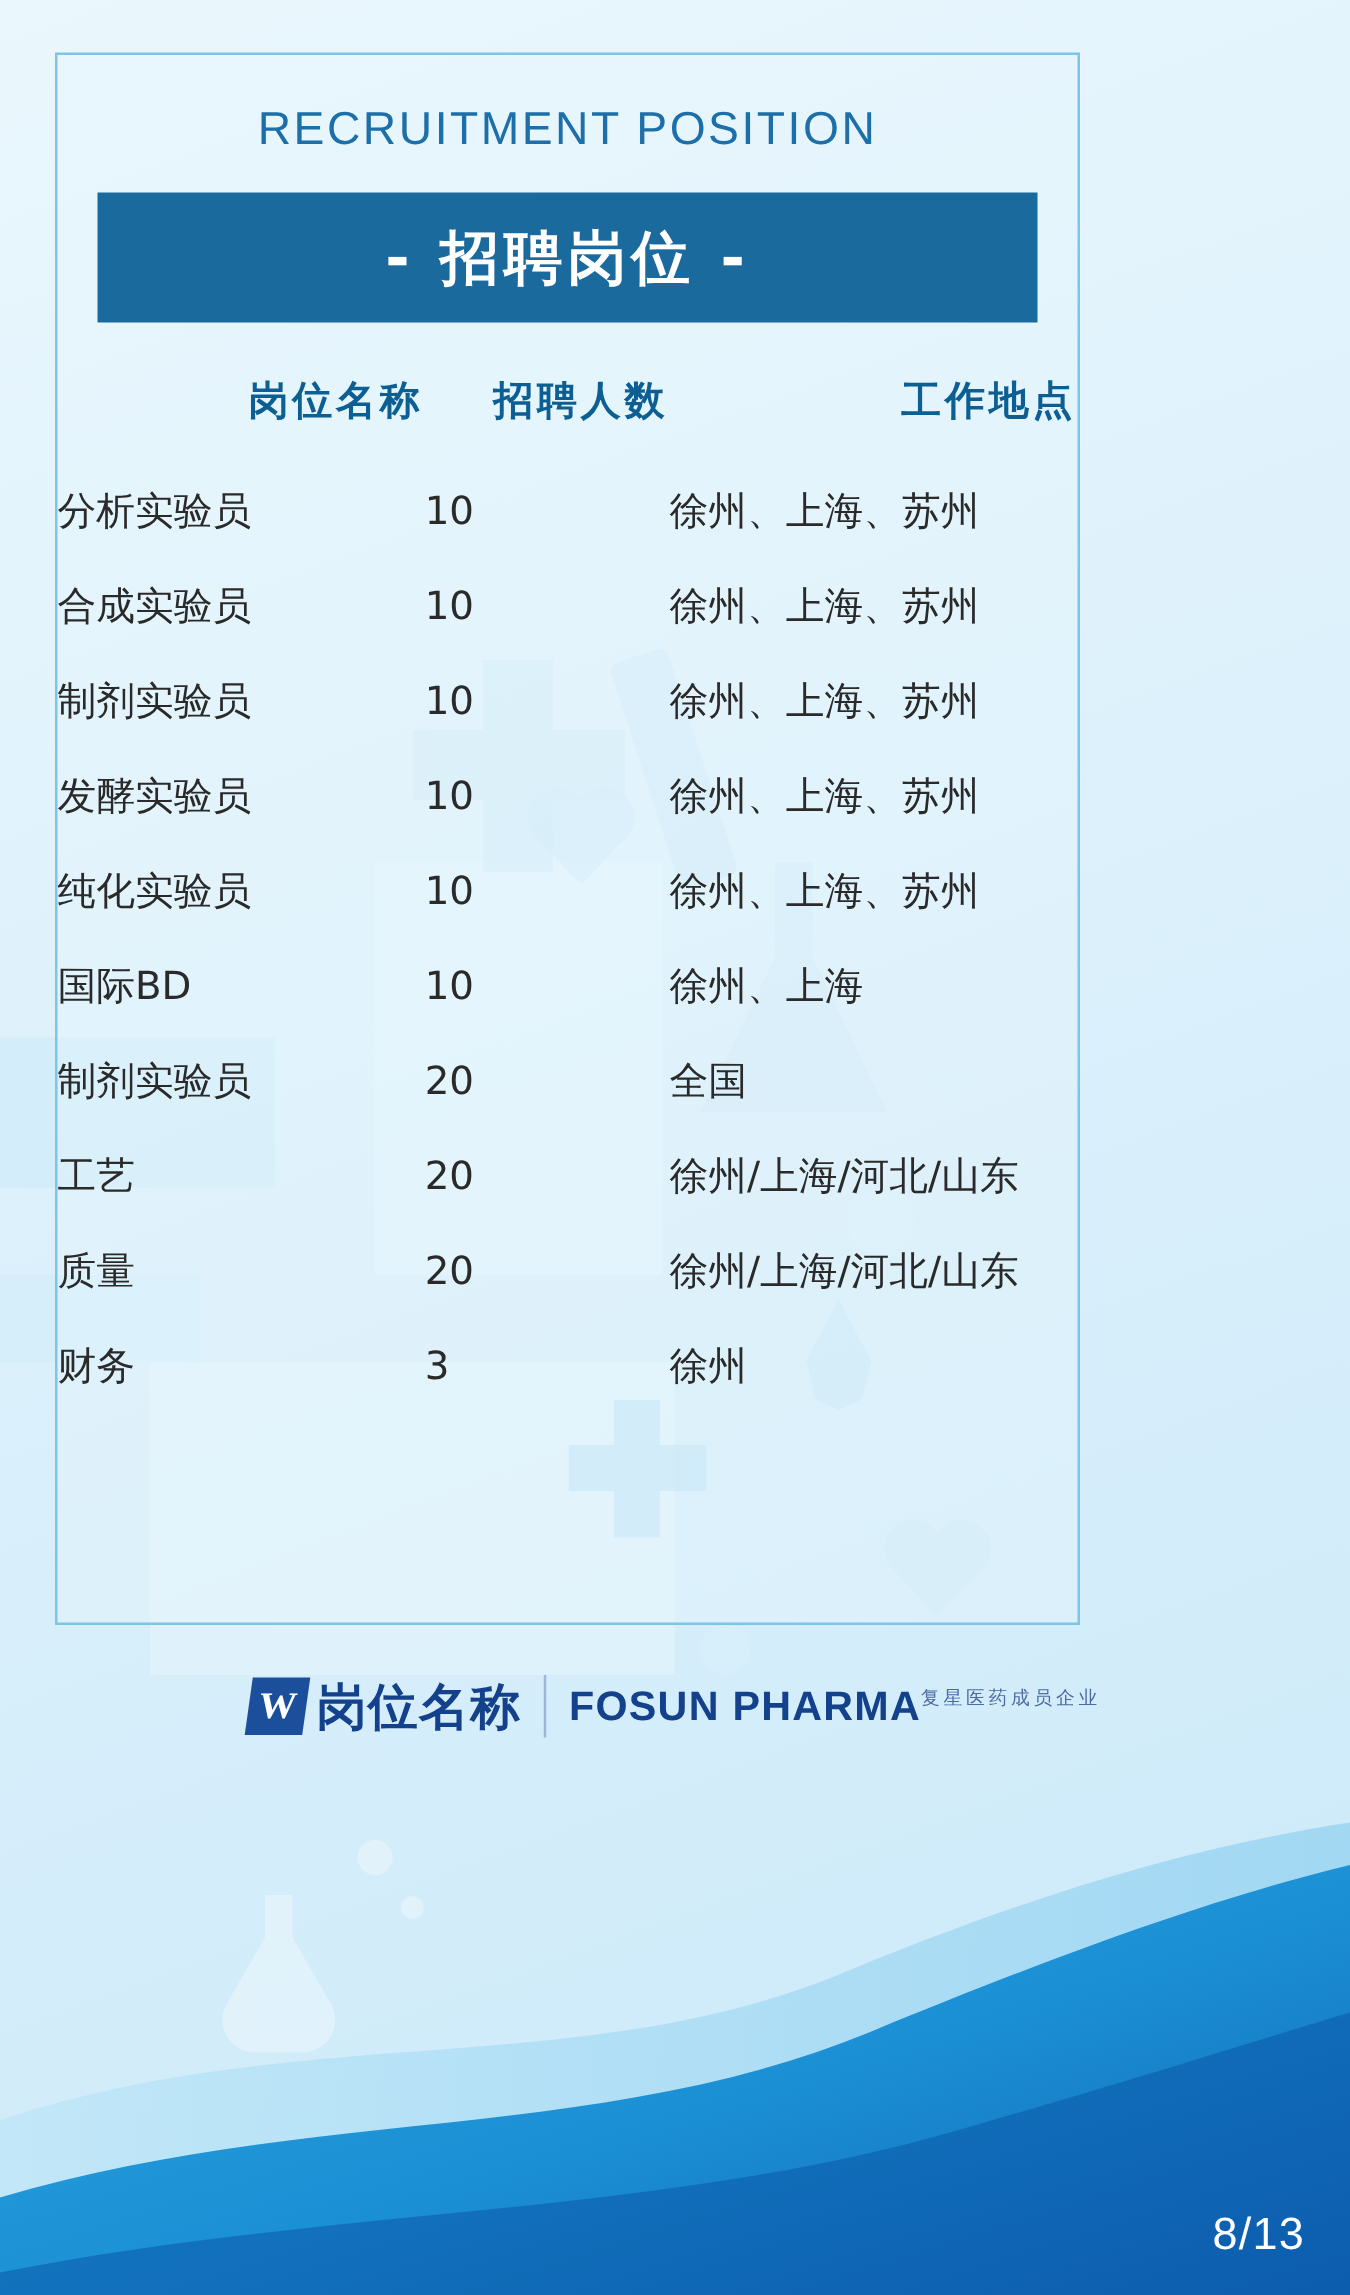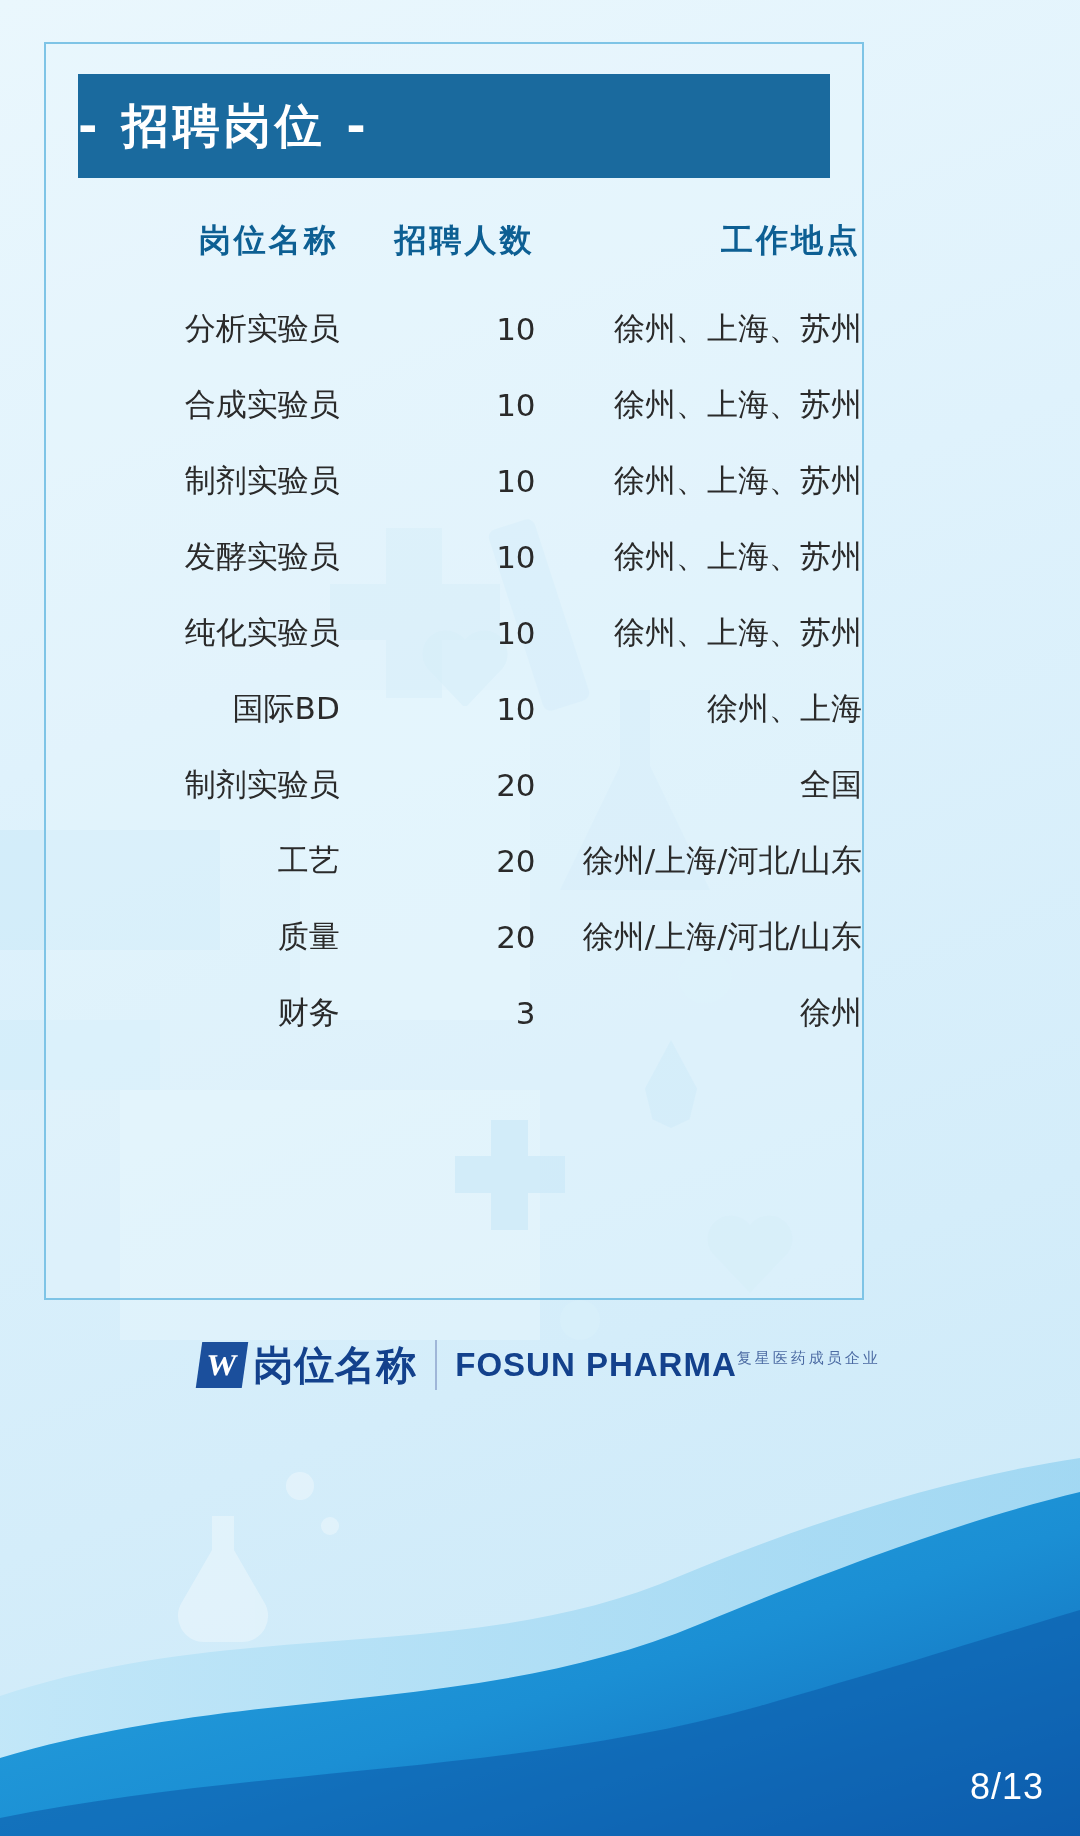--- a/index.html
+++ b/index.html
@@ -122,21 +122,21 @@
     letter-spacing: 2px;
     font-family: "Liberation Sans", sans-serif;
   }
 
   .title-bar {
     margin: 30px 32px 0 32px;
     height: 104px;
     background: #1a6a9e;
     display: flex;
     align-items: center;
-    justify-content: flex-start;
+    justify-content: center;
   }
   .title-bar .t {
     color: #ffffff;
     font-size: 47px;
     font-weight: bold;
     letter-spacing: 4px;
     font-family: "DejaVu Sans", sans-serif;
   }
 
   
@@ -151,21 +151,21 @@
     font-size: 32px;
     font-weight: bold;
     letter-spacing: 3px;
     padding-bottom: 28px;
     font-family: "DejaVu Sans", sans-serif;
     text-align: right;
   }
   table.jobs td {
     color: #2a2a2a;
     font-size: 31px;
-    text-align: right;
+    text-align: left;
     padding: 17px 0;
     font-family: "DejaVu Sans", sans-serif;
     white-space: nowrap;
   }
   col.c1 { width: 36%; }
   col.c2 { width: 24%; }
   col.c3 { width: 40%; }
 
   td.loc { font-size: 30px; }
 
@@ -255,20 +255,21 @@
   <div class="deco deco-heart-2">
       <div class="heart-shape"></div>
     </div>
   <div class="deco deco-drop"></div>
   <div class="deco deco-bubble b1"></div>
   <div class="deco deco-bubble b2"></div>
   <div class="deco deco-bubble b3"></div>
 
   <div class="card">
 
+    <div class="eyebrow">RECRUITMENT POSITION</div>
 
     <div class="title-bar">
       <div class="t">- 招聘岗位 -</div>
     </div>
 
     <table class="jobs">
       <colgroup>
         <col class="c1">
           <col class="c2">
           <col class="c3">

